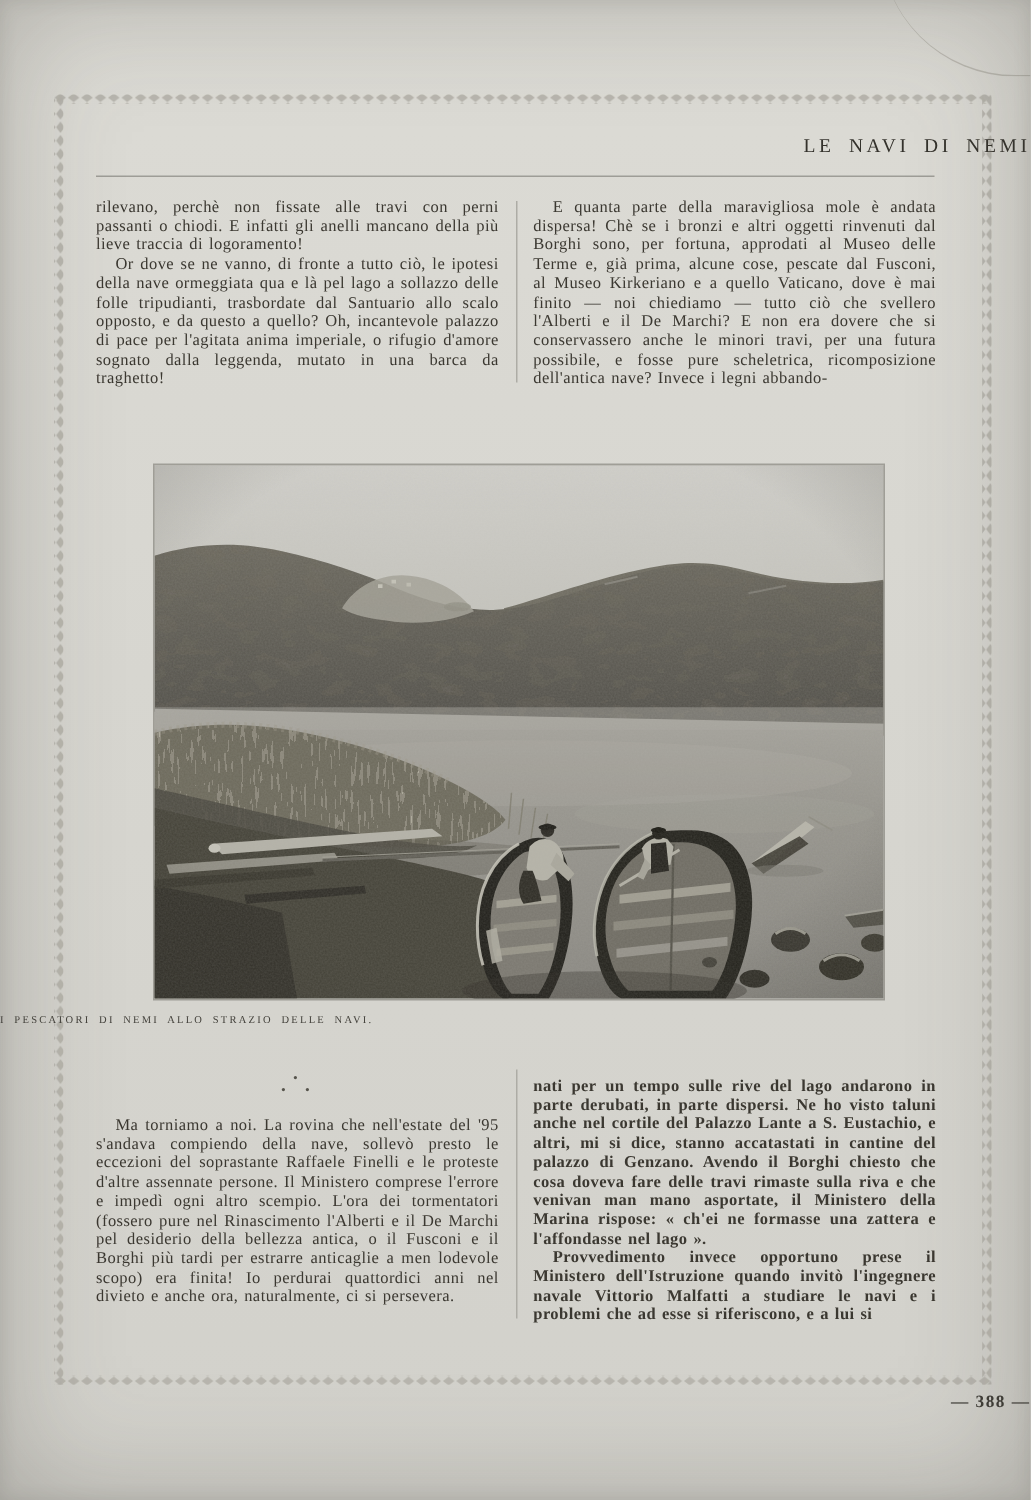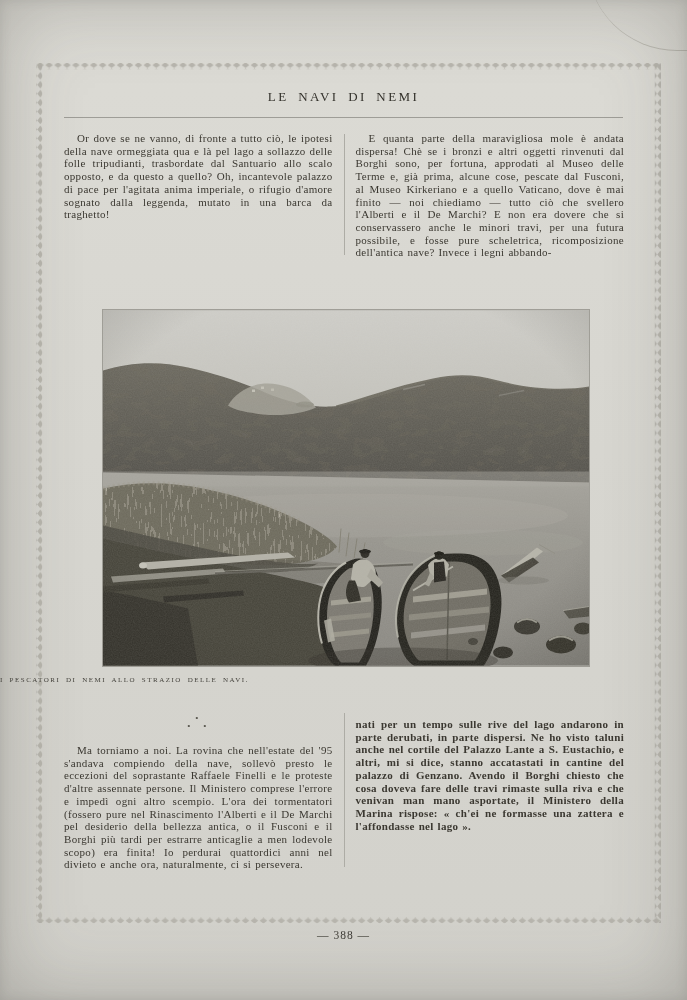--- a/index.html
+++ b/index.html
@@ -12,21 +12,21 @@
     content:"";position:absolute;inset:0;pointer-events:none;
     box-shadow:inset 0 0 80px rgba(73,70,62,.30), inset 0 0 12px rgba(73,70,62,.14);
   }
   .page-curl{
     position:absolute;top:-40px;right:-60px;width:160px;height:90px;
     border-bottom:1px solid rgba(125,122,112,.35);border-radius:0 0 0 90px;
     pointer-events:none;
   }
   .border-frame{position:absolute;left:0;top:0;}
   .title{
-    position:absolute;top:89px;left:0;width:100%;text-align:center;
+    position:absolute;top:89px;left:0;width:100%;text-align:right;
     font-size:13px;letter-spacing:2.4px;word-spacing:4px;color:#34322c;
   }
   .header-rule{position:absolute;top:117px;left:64px;width:559px;height:1px;background:#9e9d97;}
   .text-section{position:absolute;left:64px;width:560px;display:flex;align-items:stretch;}
   .text-section.top{top:132px;}
   .text-section.bottom{top:711px;}
   .col{flex:1;min-width:0;}
   .col-divider{width:1px;background:#adaca5;margin:2px 11px 4px 11px;}
   .text-section p{
     margin:0;font-size:11px;line-height:12.7px;text-align:justify;
@@ -42,22 +42,22 @@
   .photo-wrap{
     position:absolute;top:310px;left:103px;width:486px;height:356px;
     outline:1px solid rgba(92,89,80,.45);background:#b9b8b2;
   }
   .photo-wrap svg{display:block;}
   .caption{
     position:absolute;top:676px;left:0;width:100%;
     font-size:7px;letter-spacing:1.5px;word-spacing:2.5px;color:#45433d;
   }
   .page-number{
-    position:absolute;top:929px;left:0;width:100%;text-align:center;
-    font-size:11.5px;letter-spacing:1px;color:#3f3d37;
+    position:absolute;top:929px;left:0;width:100%;text-align:right;
+    font-size:11.5px;letter-spacing:1px;color:#3f3d37;font-weight:bold;
   }
 </style>
 </head>
 <body>
 
 <div class="page">
 
   <div class="page-curl"></div>
 
   <svg class="border-frame" width="687" height="1000" aria-hidden="true">
@@ -73,20 +73,21 @@
     <rect x="36" y="917" width="625" height="6.2" fill="url(#dH)"></rect>
     <rect x="36" y="63" width="6.2" height="860" fill="url(#dV)"></rect>
     <rect x="654.8" y="63" width="6.2" height="860" fill="url(#dV)"></rect>
   </svg>
 
   <div class="title">LE NAVI DI NEMI</div>
   <div class="header-rule"></div>
 
   <div class="text-section top">
     <div class="col">
+      <p>rilevano, perchè non fissate alle travi con perni passanti o chiodi. E infatti gli anelli mancano della più lieve traccia di logoramento!</p>
       <p class="indent">Or dove se ne vanno, di fronte a tutto ciò, le ipotesi della nave ormeggiata qua e là pel lago a sollazzo delle folle tripudianti, trasbordate dal Santuario allo scalo opposto, e da questo a quello? Oh, incantevole palazzo di pace per l'agitata anima imperiale, o rifugio d'amore sognato dalla leggenda, mutato in una barca da traghetto!</p>
     </div>
     <div class="col-divider"></div>
     <div class="col">
       <p class="indent">E quanta parte della maravigliosa mole è andata dispersa! Chè se i bronzi e altri oggetti rinvenuti dal Borghi sono, per fortuna, approdati al Museo delle Terme e, già prima, alcune cose, pescate dal Fusconi, al Museo Kirkeriano e a quello Vaticano, dove è mai finito — noi chiediamo — tutto ciò che svellero l'Alberti e il De Marchi? E non era dovere che si conservassero anche le minori travi, per una futura possibile, e fosse pure scheletrica, ricomposizione dell'antica nave? Invece i legni abbando-</p>
     </div>
   </div>
 
   <div class="photo-wrap">
     <svg viewBox="0 0 486 355" width="486" height="356" aria-hidden="true">
@@ -246,18 +247,19 @@
       <div class="asterism">
         <span>•</span>
         <span>•</span>
         <span>•</span>
       </div>
       <p class="indent">Ma torniamo a noi. La rovina che nell'estate del '95 s'andava compiendo della nave, sollevò presto le eccezioni del soprastante Raffaele Finelli e le proteste d'altre assennate persone. Il Ministero comprese l'errore e impedì ogni altro scempio. L'ora dei tormentatori (fossero pure nel Rinascimento l'Alberti e il De Marchi pel desiderio della bellezza antica, o il Fusconi e il Borghi più tardi per estrarre anticaglie a men lodevole scopo) era finita! Io perdurai quattordici anni nel divieto e anche ora, naturalmente, ci si persevera.</p>
     </div>
     <div class="col-divider"></div>
     <div class="col col-pad-top">
       <p>nati per un tempo sulle rive del lago andarono in parte derubati, in parte dispersi. Ne ho visto taluni anche nel cortile del Palazzo Lante a S. Eustachio, e altri, mi si dice, stanno accatastati in cantine del palazzo di Genzano. Avendo il Borghi chiesto che cosa doveva fare delle travi rimaste sulla riva e che venivan man mano asportate, il Ministero della Marina rispose: « ch'ei ne formasse una zattera e l'affondasse nel lago ».</p>
+      <p class="indent">Provvedimento invece opportuno prese il Ministero dell'Istruzione quando invitò l'ingegnere navale Vittorio Malfatti a studiare le navi e i problemi che ad esse si riferiscono, e a lui si</p>
     </div>
   </div>
 
   <div class="page-number">— 388 —</div>
 
 </div>
 
 </body></html>

